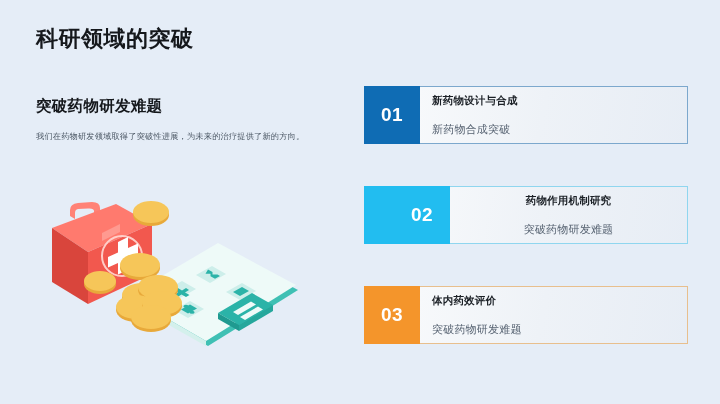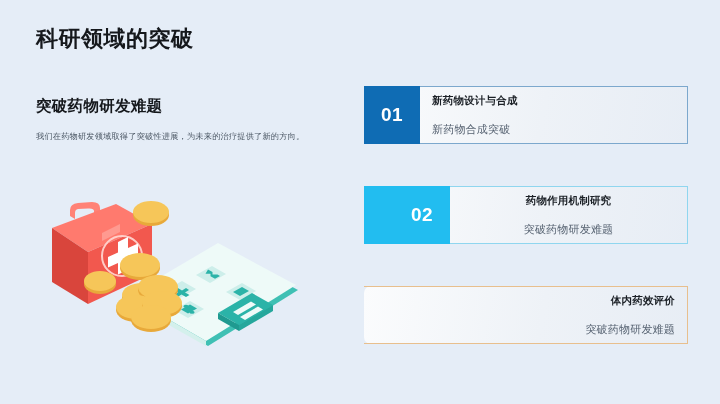--- a/index.html
+++ b/index.html
@@ -225,20 +225,21 @@
 
     <div class="card">
       <div class="card-num" style="background: rgb(34, 189, 240); padding-left: 30px;">02</div>
       <div class="card-body" style="border-color: rgb(143, 214, 239); align-items: center;">
         <div class="card-title">药物作用机制研究</div>
         <div class="card-sub">突破药物研发难题</div>
       </div>
     </div>
 
     <div class="card">
-      <div class="card-body" style="border-color: rgb(232, 191, 141); align-items: flex-end;">
+      <div class="card-num" style="background: rgb(244, 149, 43);">03</div>
+      <div class="card-body" style="border-color: rgb(232, 191, 141);">
         <div class="card-title">体内药效评价</div>
         <div class="card-sub">突破药物研发难题</div>
       </div>
     </div>
 
   </div>
 </div>
 
 </body></html>

